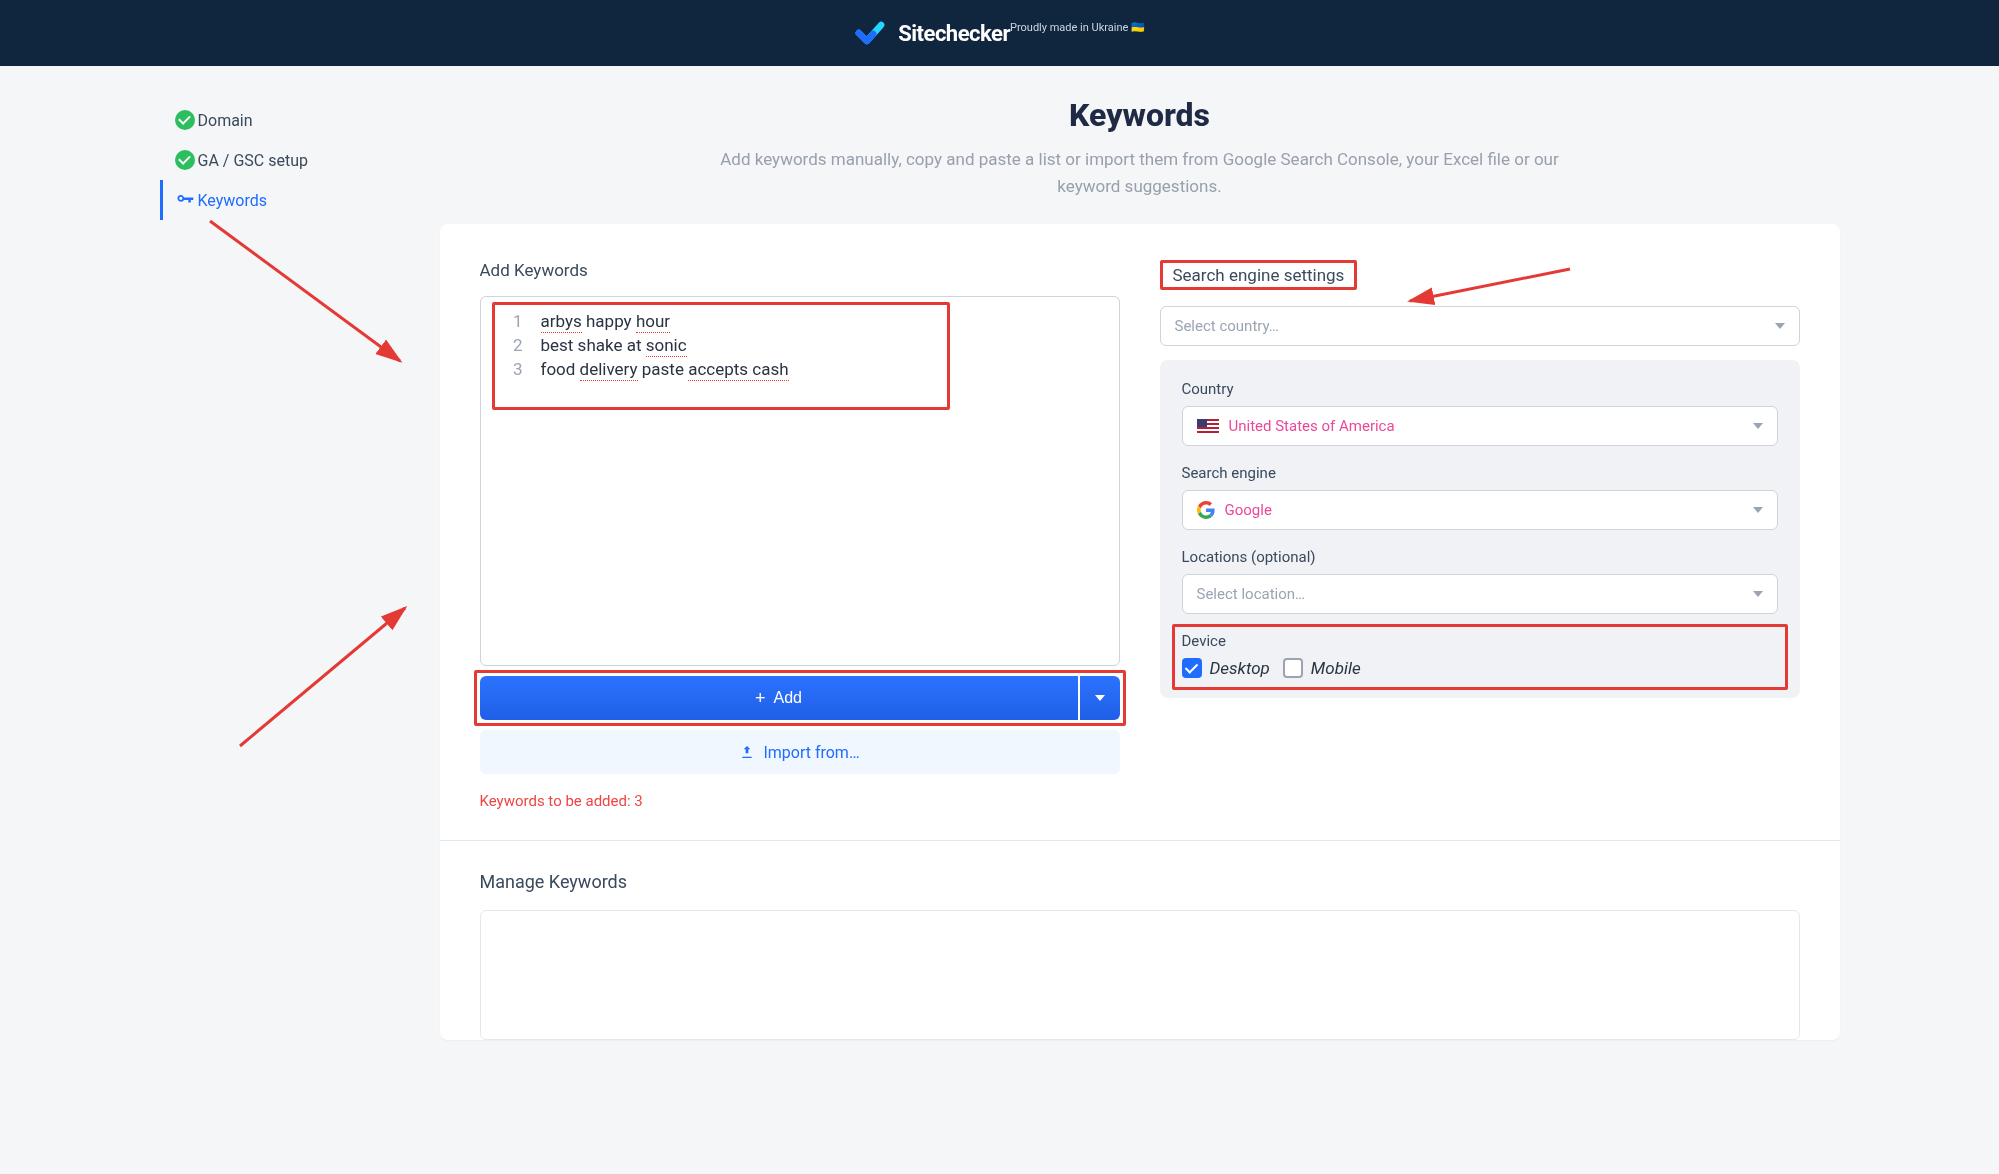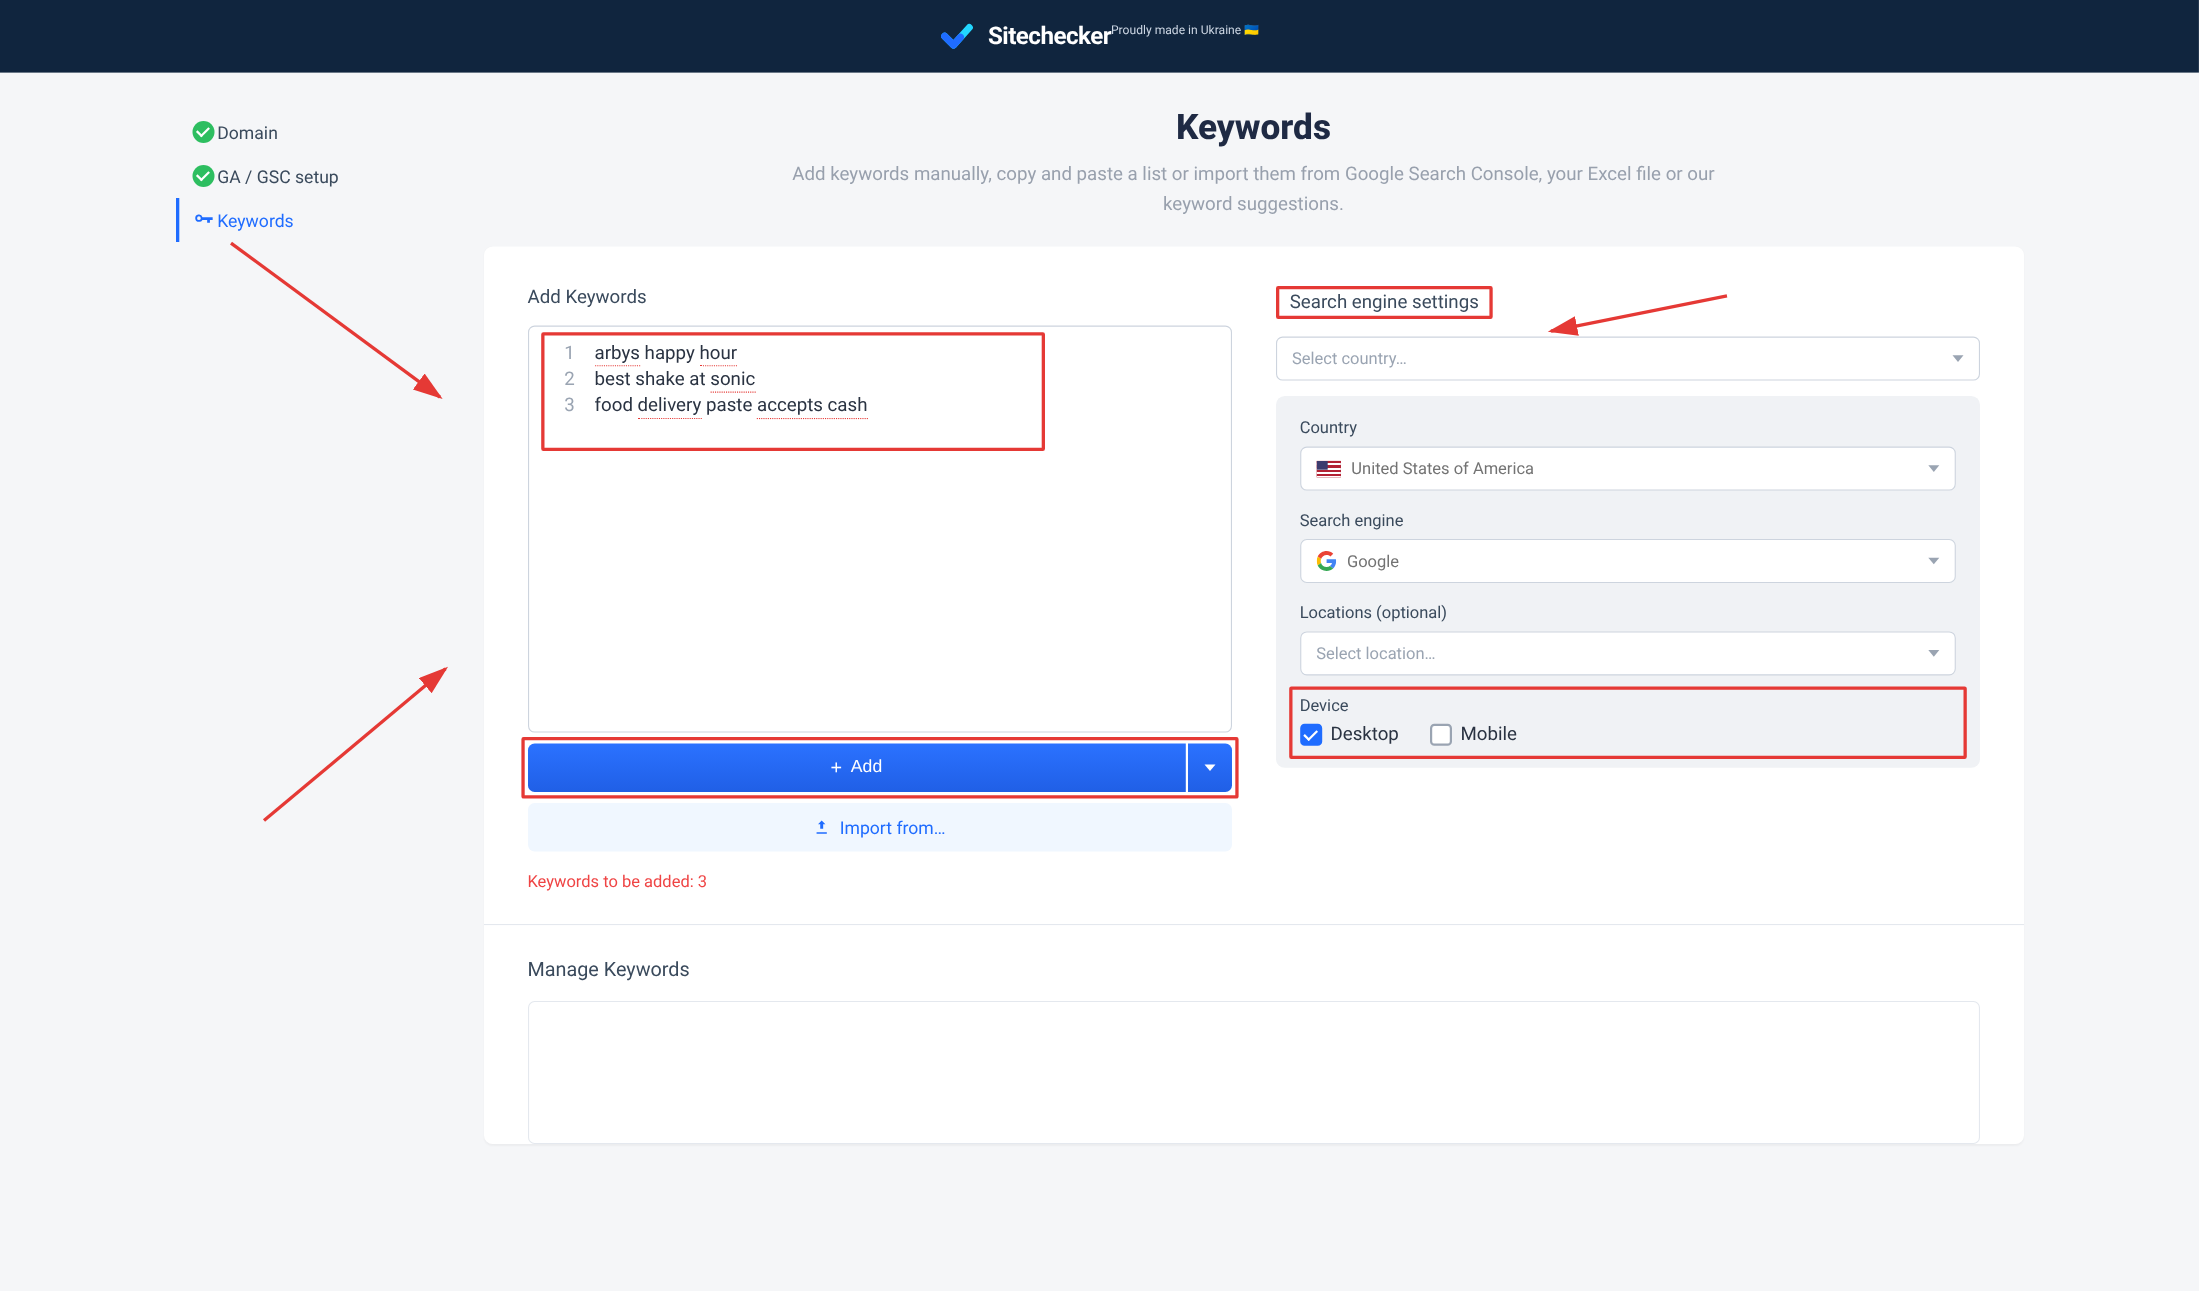--- a/index.html
+++ b/index.html
@@ -221,21 +221,21 @@
 .select {
   width: 100%;
   height: 40px;
   border: 1px solid #cdd4de;
   border-radius: 6px;
   background: #fff;
   padding: 0 14px;
   display: flex;
   align-items: center;
   justify-content: space-between;
-  color: #737373;
+  color: #ec4899;
   font-size: 15px;
   cursor: pointer;
 }
 .select.muted { color: #9aa4b2; }
 .chev-grey {
   width: 0; height: 0;
   border-left: 5px solid transparent;
   border-right: 5px solid transparent;
   border-top: 6px solid #9aa4b2;
 }
@@ -271,22 +271,23 @@
   background:#3c3b6e;
 }
 .google-g {
   width: 18px; height: 18px;
   margin-right: 10px;
   display: inline-flex;
   align-items: center;
 }
 .device-row {
   display: flex;
-  gap: 28px;
+  gap: 13px;
   align-items: flex-start;
+  font-style: italic;
 }
 .chk {
   width: 20px; height: 20px;
   border: 2px solid #9aa4b2;
   border-radius: 4px;
   display: inline-flex;
   align-items: center;
   justify-content: center;
   cursor: pointer;
   background:#fff;

